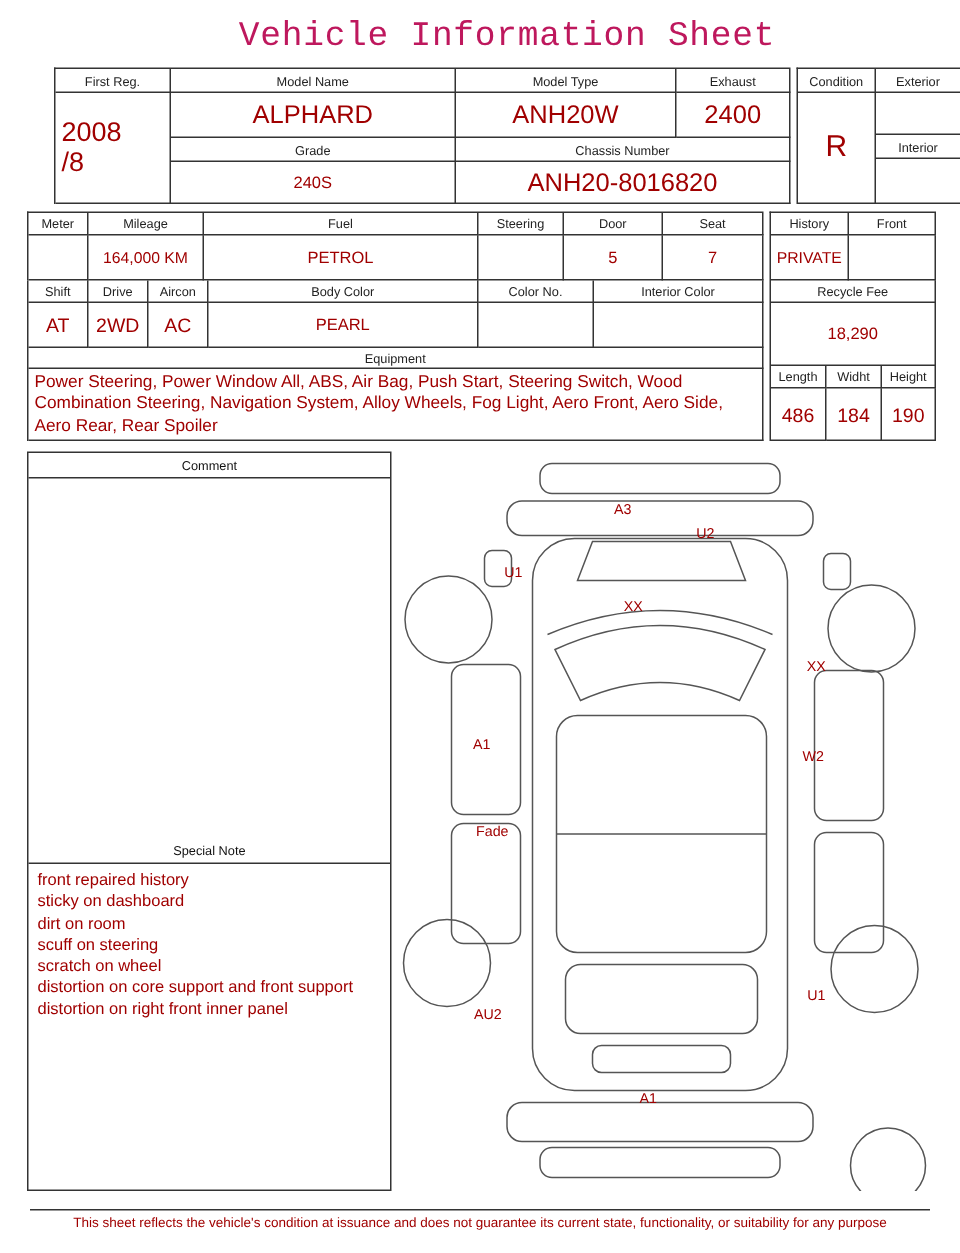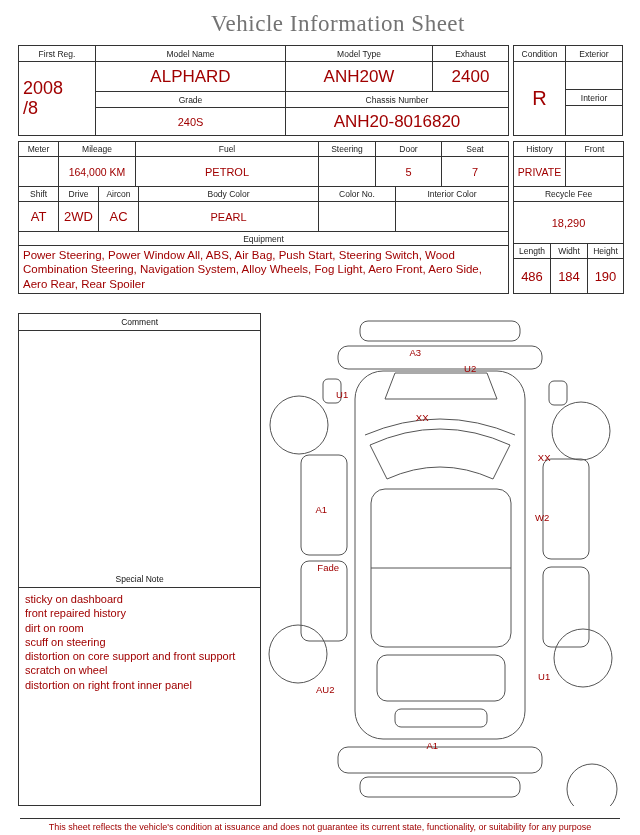--- a/index.html
+++ b/index.html
@@ -1,21 +1,21 @@
 <!DOCTYPE html>
 <html style="--accent: #a00000; --line: #333333;"><head>
 <meta charset="utf-8">
 <style>
   html,body{margin:0;padding:0;background:#fff;}
   .page{width:640px;height:835px;position:relative;background:#fff;
         font-family:"Liberation Sans",sans-serif;color:#111;overflow:hidden;box-sizing:border-box;}
-  .title{font-family:Liberation Serif, serif;font-size:23px;text-align:center;
-         padding:11px 0 8px;letter-spacing:.5px;color:#737373;margin-left:36px;}
+  .title{font-family:Liberation Mono, monospace;font-size:23px;text-align:center;
+         padding:11px 0 8px;letter-spacing:.5px;color:#be185d;margin-left:36px;}
   .row{display:flex;margin:0 18px;gap:4px;}
-  .mt5{margin-top:5px;} .mt7{margin-top:19px;}
+  .mt5{margin-top:5px;} .mt7{margin-top:7px;}
   .g{display:grid;border-left:1px solid var(--line,#333);}
   .bt{border-top:1px solid var(--line,#333);}
   .g > div{border-right:1px solid var(--line,#333);border-bottom:1px solid var(--line,#333);
            display:flex;align-items:center;justify-content:center;overflow:hidden;box-sizing:border-box;}
   .lab{font-size:8.5px;color:#222;}
   .val{color:var(--accent,#a00000);}
   .vl{font-size:17px;} .vm{font-size:11px;} .vsm{font-size:13px;} .vs{font-size:10.5px;}
   .firstreg{white-space:pre-line;justify-content:flex-start !important;padding-left:4px;line-height:1.1;font-size:18px;}
   .cond{font-size:20px;}
   .equip-text{justify-content:flex-start !important;align-items:flex-start !important;
@@ -24,21 +24,21 @@
   .leftbox{width:244px;height:493px;border:1px solid var(--line,#333);display:flex;flex-direction:column;box-sizing:border-box;}
   .boxlab{font-size:8.5px;text-align:center;padding:3px 0;border-bottom:1px solid var(--line,#333);}
   .comment-area{flex:0 0 240px;}
   .notes{flex:1;padding:4px 6px;font-size:11px;line-height:1.3;color:var(--accent,#a00000);text-align:left;}
   .diagram{position:relative;width:358px;height:493px;}
   .diagram svg{position:absolute;left:0;top:0;}
   .mark{position:absolute;transform:translate(-50%,-50%);font-size:9.5px;color:var(--accent,#a00000);white-space:nowrap;}
   .footer{margin:12px 20px 0;border-top:1px solid var(--line,#333);padding-top:3px;
           font-size:9px;color:var(--accent,#a00000);text-align:center;}
   
-  .t-topleft{grid-template-columns:77px 190px 147px 76px;grid-template-rows:16px 30px 16px 28px;width:490px;}
+  .t-topleft{grid-template-columns:77px 190px 147px 76px;grid-template-rows:16px 30px 16px 28px;width:490px;margin-left:18px;}
   .t-topright{grid-template-columns:52px 57px;grid-template-rows:16px 28px 16px 30px;width:110px;}
   .t-midA{grid-template-columns:40px 77px 183px 57px 66px 67px;grid-template-rows:15px 30px;width:490px;}
   .t-midB{grid-template-columns:40px 40px 40px 180px 77px 113px;grid-template-rows:15px 30px;width:490px;}
   .t-midC{grid-template-columns:490px;grid-template-rows:14px 48px;width:490px;}
   .t-rightA{grid-template-columns:52px 58px;grid-template-rows:15px 30px 15px 42px;width:110px;}
   .t-rightB{grid-template-columns:37px 37px 36px;grid-template-rows:15px 35px;width:110px;}
   .sp2{grid-column:span 2;} .sp3r{grid-row:2/5;} .sp3{grid-column:1/3;}
 </style>
 </head>
 <body>
@@ -136,26 +136,26 @@
       </div>
     </div>
   </div>
 
   <div class="row mt7">
     <div class="leftbox">
       <div class="boxlab">Comment</div>
       <div class="comment-area val vs"></div>
       <div class="boxlab">Special Note</div>
       <div class="notes">
+          <div>front repaired history</div>
           <div>sticky on dashboard</div>
-          <div>front repaired history</div>
           <div>dirt on room</div>
           <div>scuff on steering</div>
+          <div>scratch on wheel</div>
           <div>distortion on core support and front support</div>
-          <div>scratch on wheel</div>
           <div>distortion on right front inner panel</div>
         </div>
     </div>
 
     <div class="diagram">
       <svg width="358" height="493" viewBox="0 0 358 493" fill="none" stroke="#555" stroke-width="1">
 
         <rect x="95" y="8" width="160" height="20" rx="8"></rect>
         <rect x="73" y="33" width="204" height="23" rx="10"></rect>
         <path d="M130 60 L222 60 L232 86 L120 86 Z"></path>

